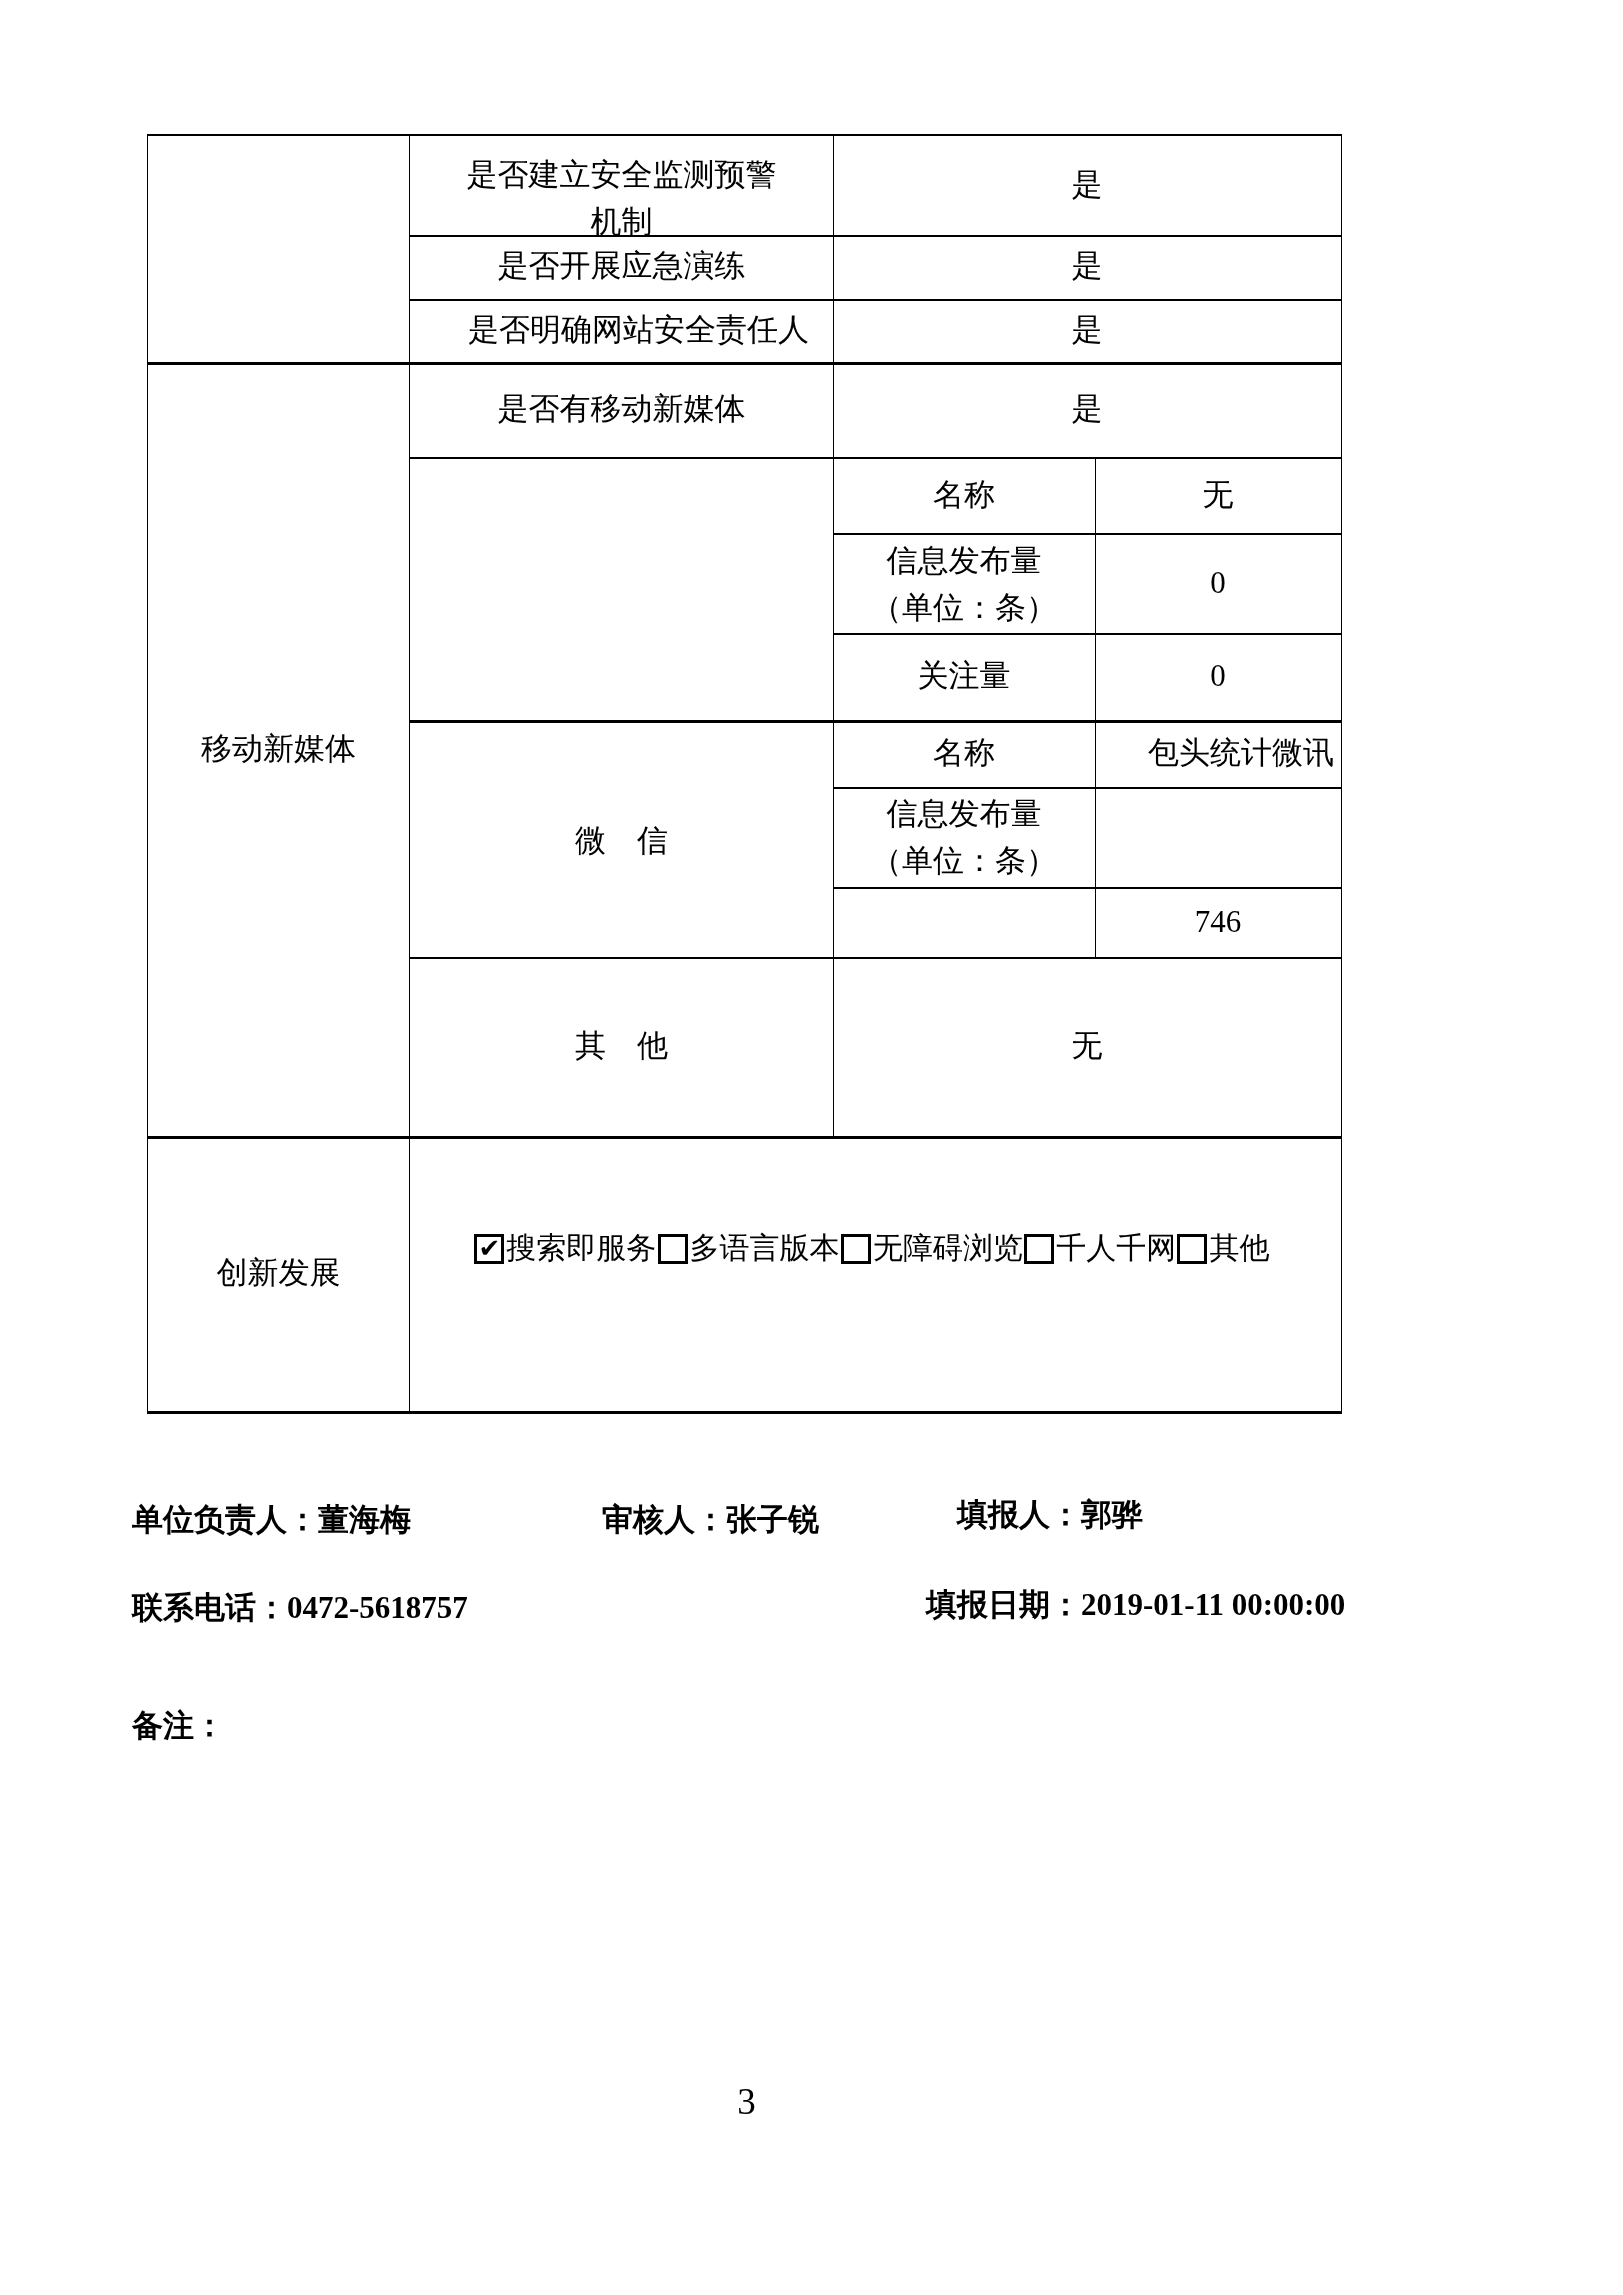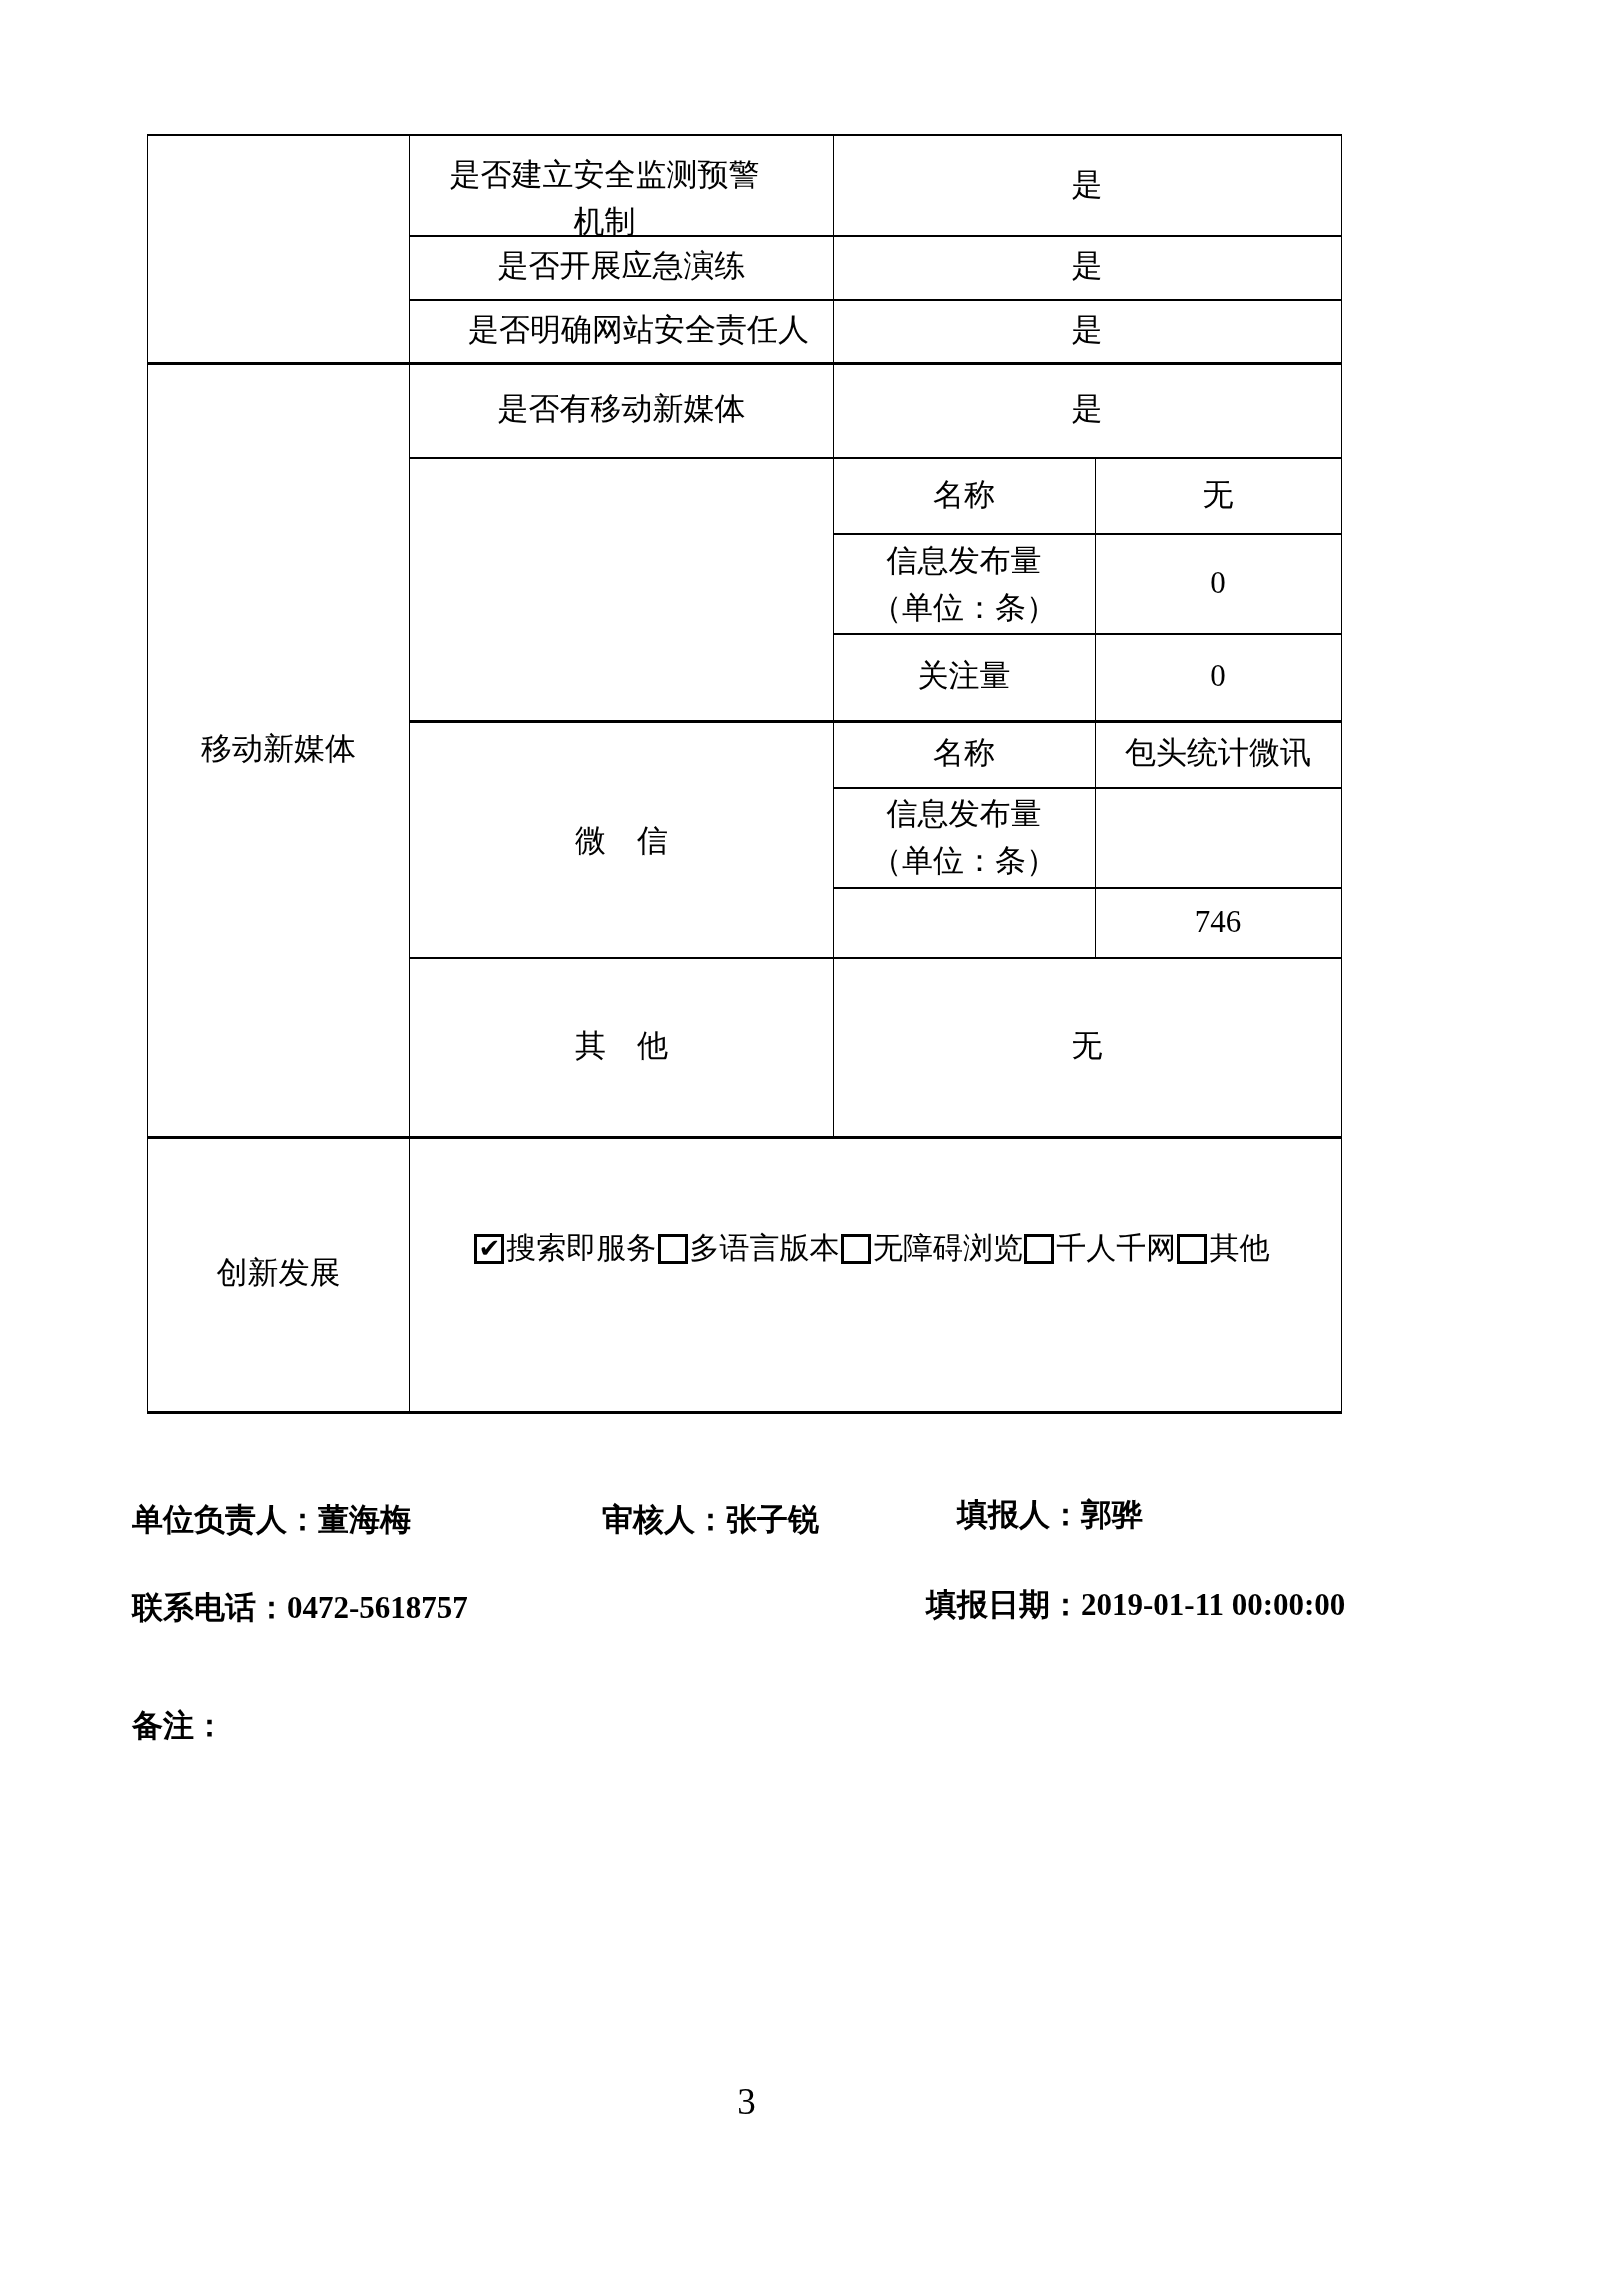--- a/index.html
+++ b/index.html
@@ -51,21 +51,21 @@
   <div class="hline" style="left:0;top:226px;width:1193px;height:3.3px;"></div>
   <div class="hline" style="left:261px;top:321px;width:933px;height:2px;"></div>
   <div class="hline" style="left:685px;top:397px;width:508px;height:2px;"></div>
   <div class="hline" style="left:685px;top:497px;width:508px;height:2px;"></div>
   <div class="hline" style="left:261px;top:584px;width:933px;height:2.6px;"></div>
   <div class="hline" style="left:685px;top:651px;width:508px;height:2px;"></div>
   <div class="hline" style="left:685px;top:751px;width:508px;height:2px;"></div>
   <div class="hline" style="left:261px;top:821px;width:933px;height:2px;"></div>
   <div class="hline" style="left:0;top:1000px;width:1193px;height:3.3px;"></div>
 
-  <div class="cell two-line" style="left:244px;top:0;width:425px;height:123px;text-align:center;">
+  <div class="cell two-line" style="left:261px;top:0;width:425px;height:123px;text-align:center;">
     <span>是否建立安全监测预警</span>
     <span>机制</span>
   </div>
   <div class="cell" style="left:685px;top:0;width:508px;height:99px;">是</div>
 
   <div class="cell" style="left:261px;top:99px;width:425px;height:63px;">是否开展应急演练</div>
   <div class="cell" style="left:685px;top:99px;width:508px;height:63px;">是</div>
 
   <div class="cell" style="left:261px;top:163px;width:425px;height:63px;margin-left:17px;">是否明确网站安全责任人</div>
   <div class="cell" style="left:685px;top:163px;width:508px;height:63px;">是</div>
@@ -84,21 +84,21 @@
     <span>（单位：条）</span>
   </div>
   <div class="cell" style="left:947px;top:397px;width:246px;height:101px;">0</div>
 
   <div class="cell" style="left:685px;top:497px;width:262px;height:86px;">关注量</div>
   <div class="cell" style="left:947px;top:497px;width:246px;height:86px;">0</div>
 
   <div class="cell" style="left:261px;top:584px;width:425px;height:243px;">微　信</div>
 
   <div class="cell" style="left:685px;top:584px;width:262px;height:67px;">名称</div>
-  <div class="cell" style="left:947px;top:584px;width:246px;height:67px;">包头统计微讯</div>
+  <div class="cell" style="left:947px;top:584px;width:246px;height:67px;padding-left:23px;">包头统计微讯</div>
 
   <div class="cell two-line" style="left:685px;top:651px;width:262px;height:100px;">
     <span>信息发布量</span>
     <span>（单位：条）</span>
   </div>
 
   <div class="cell" style="left:947px;top:751px;width:246px;height:70px;">746</div>
 
   <div class="cell" style="left:261px;top:821px;width:425px;height:179px;">其　他</div>
   <div class="cell" style="left:685px;top:821px;width:508px;height:179px;">无</div>

